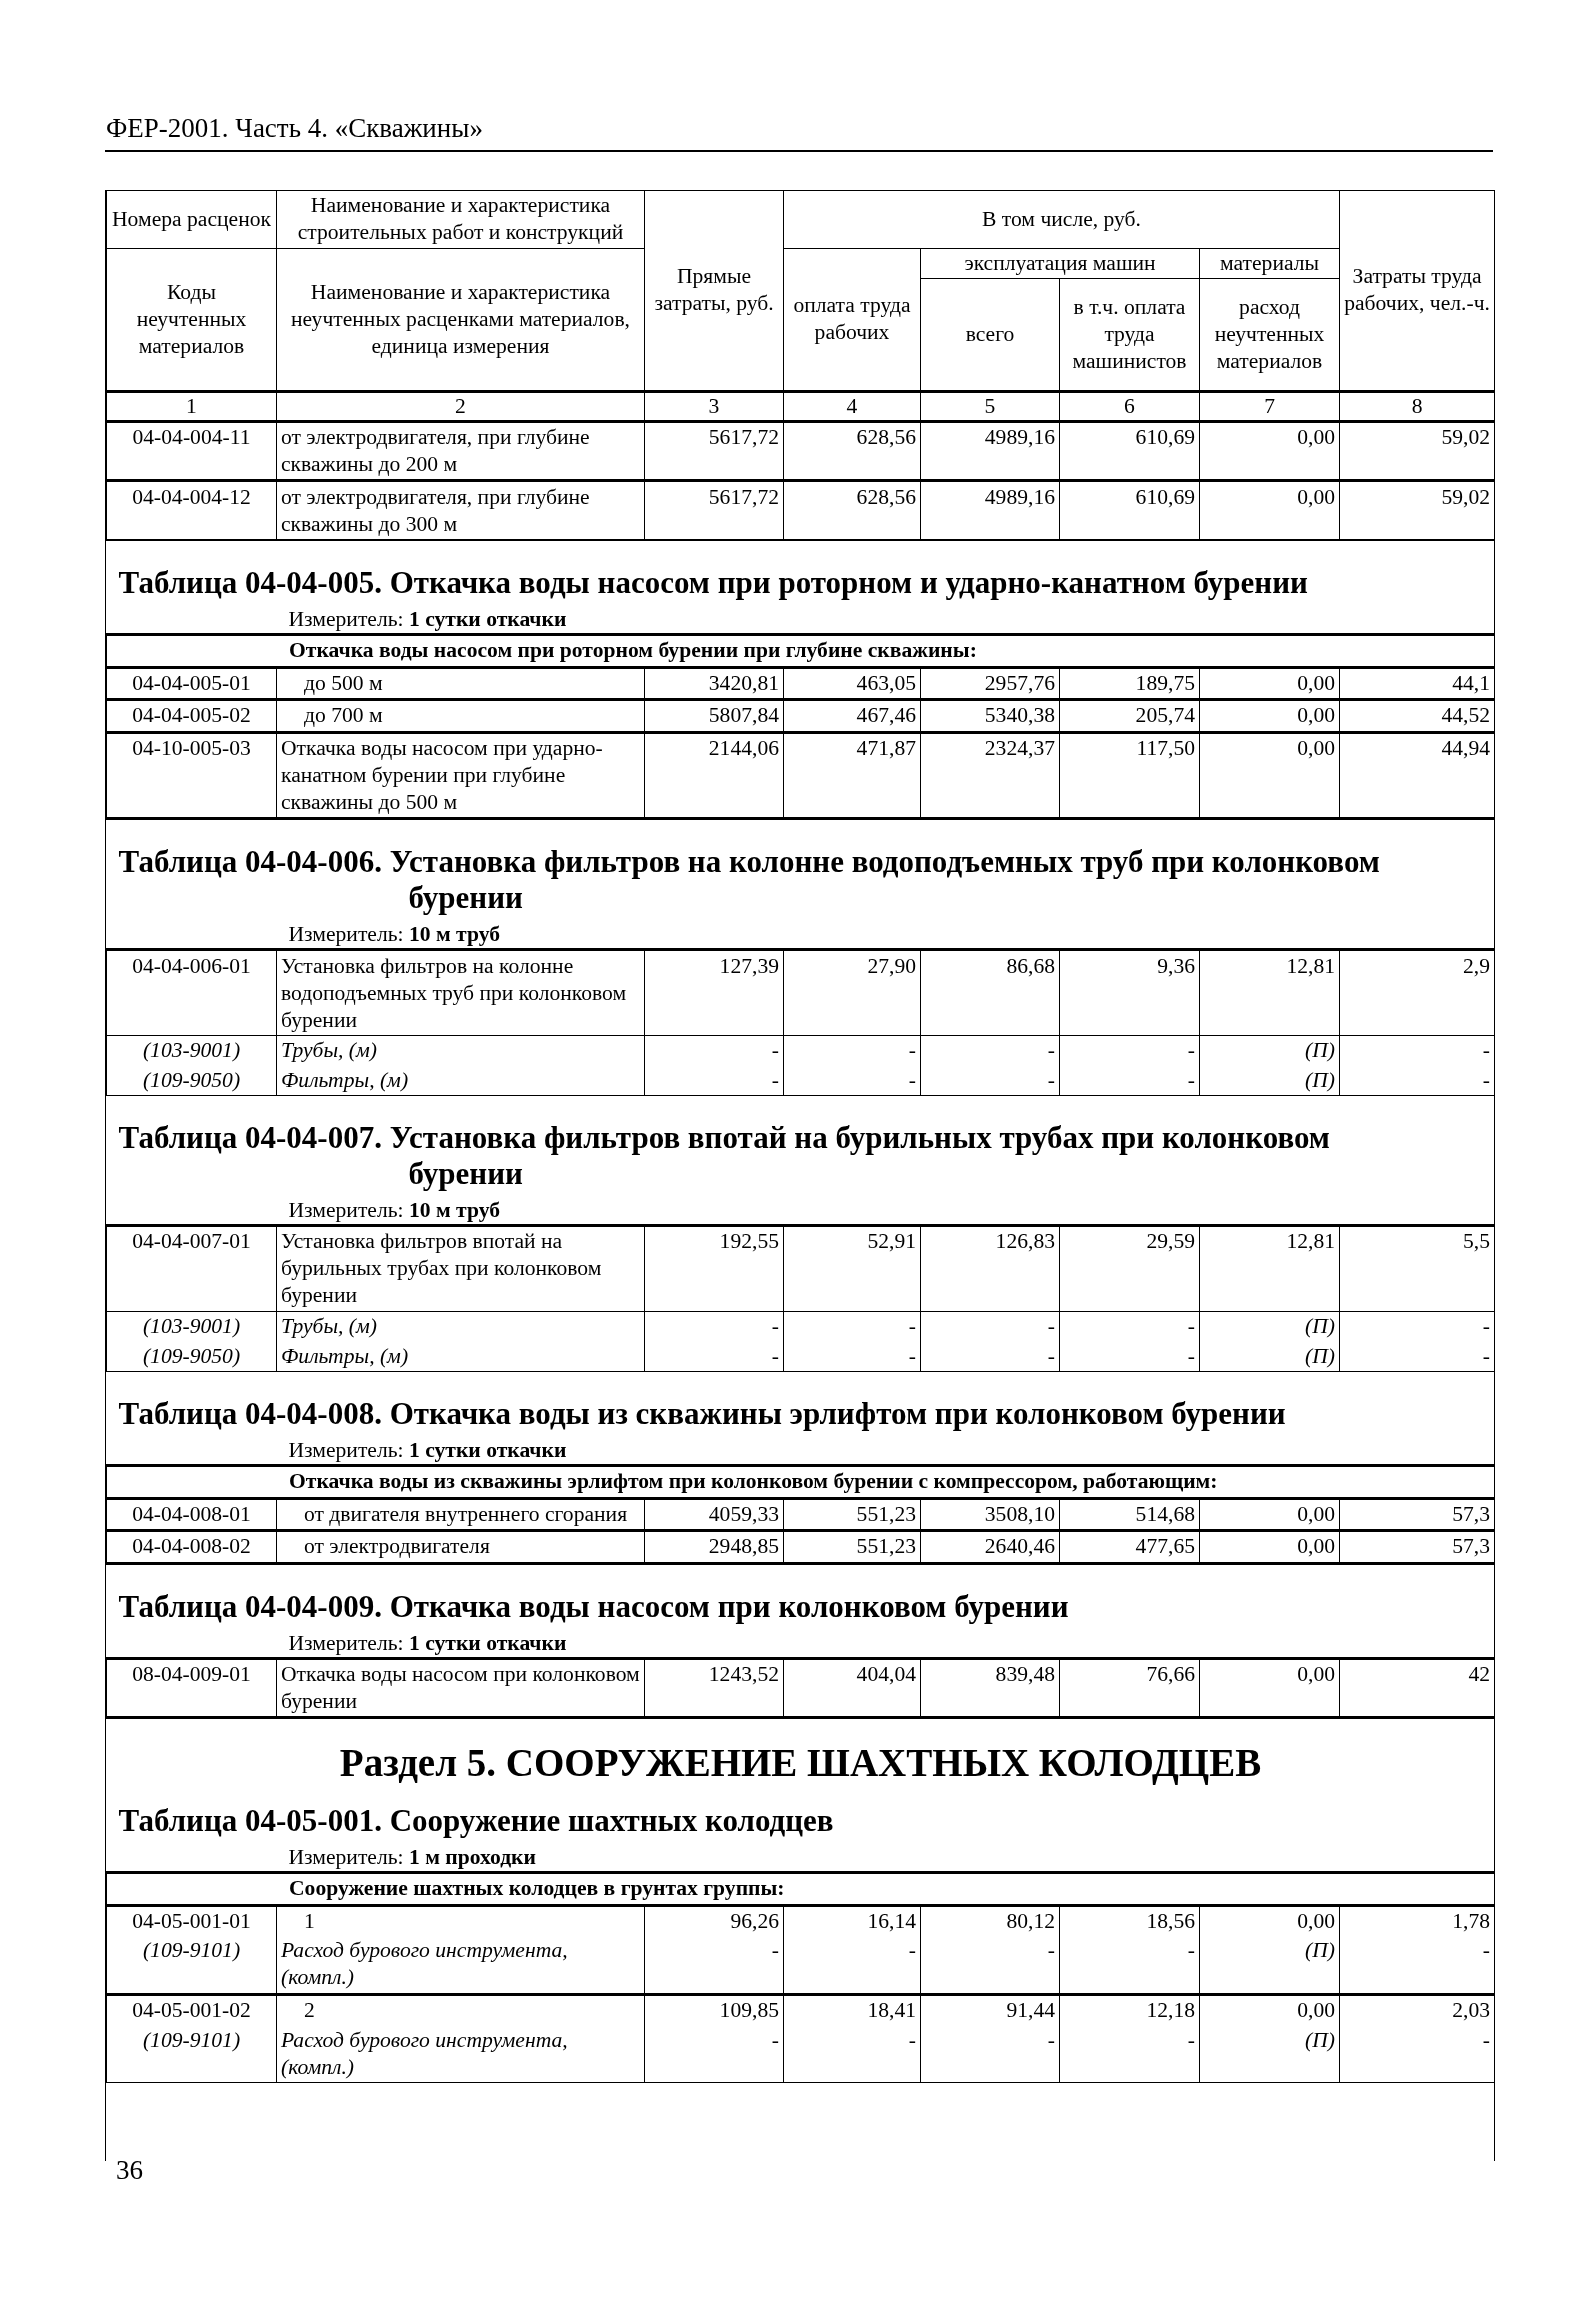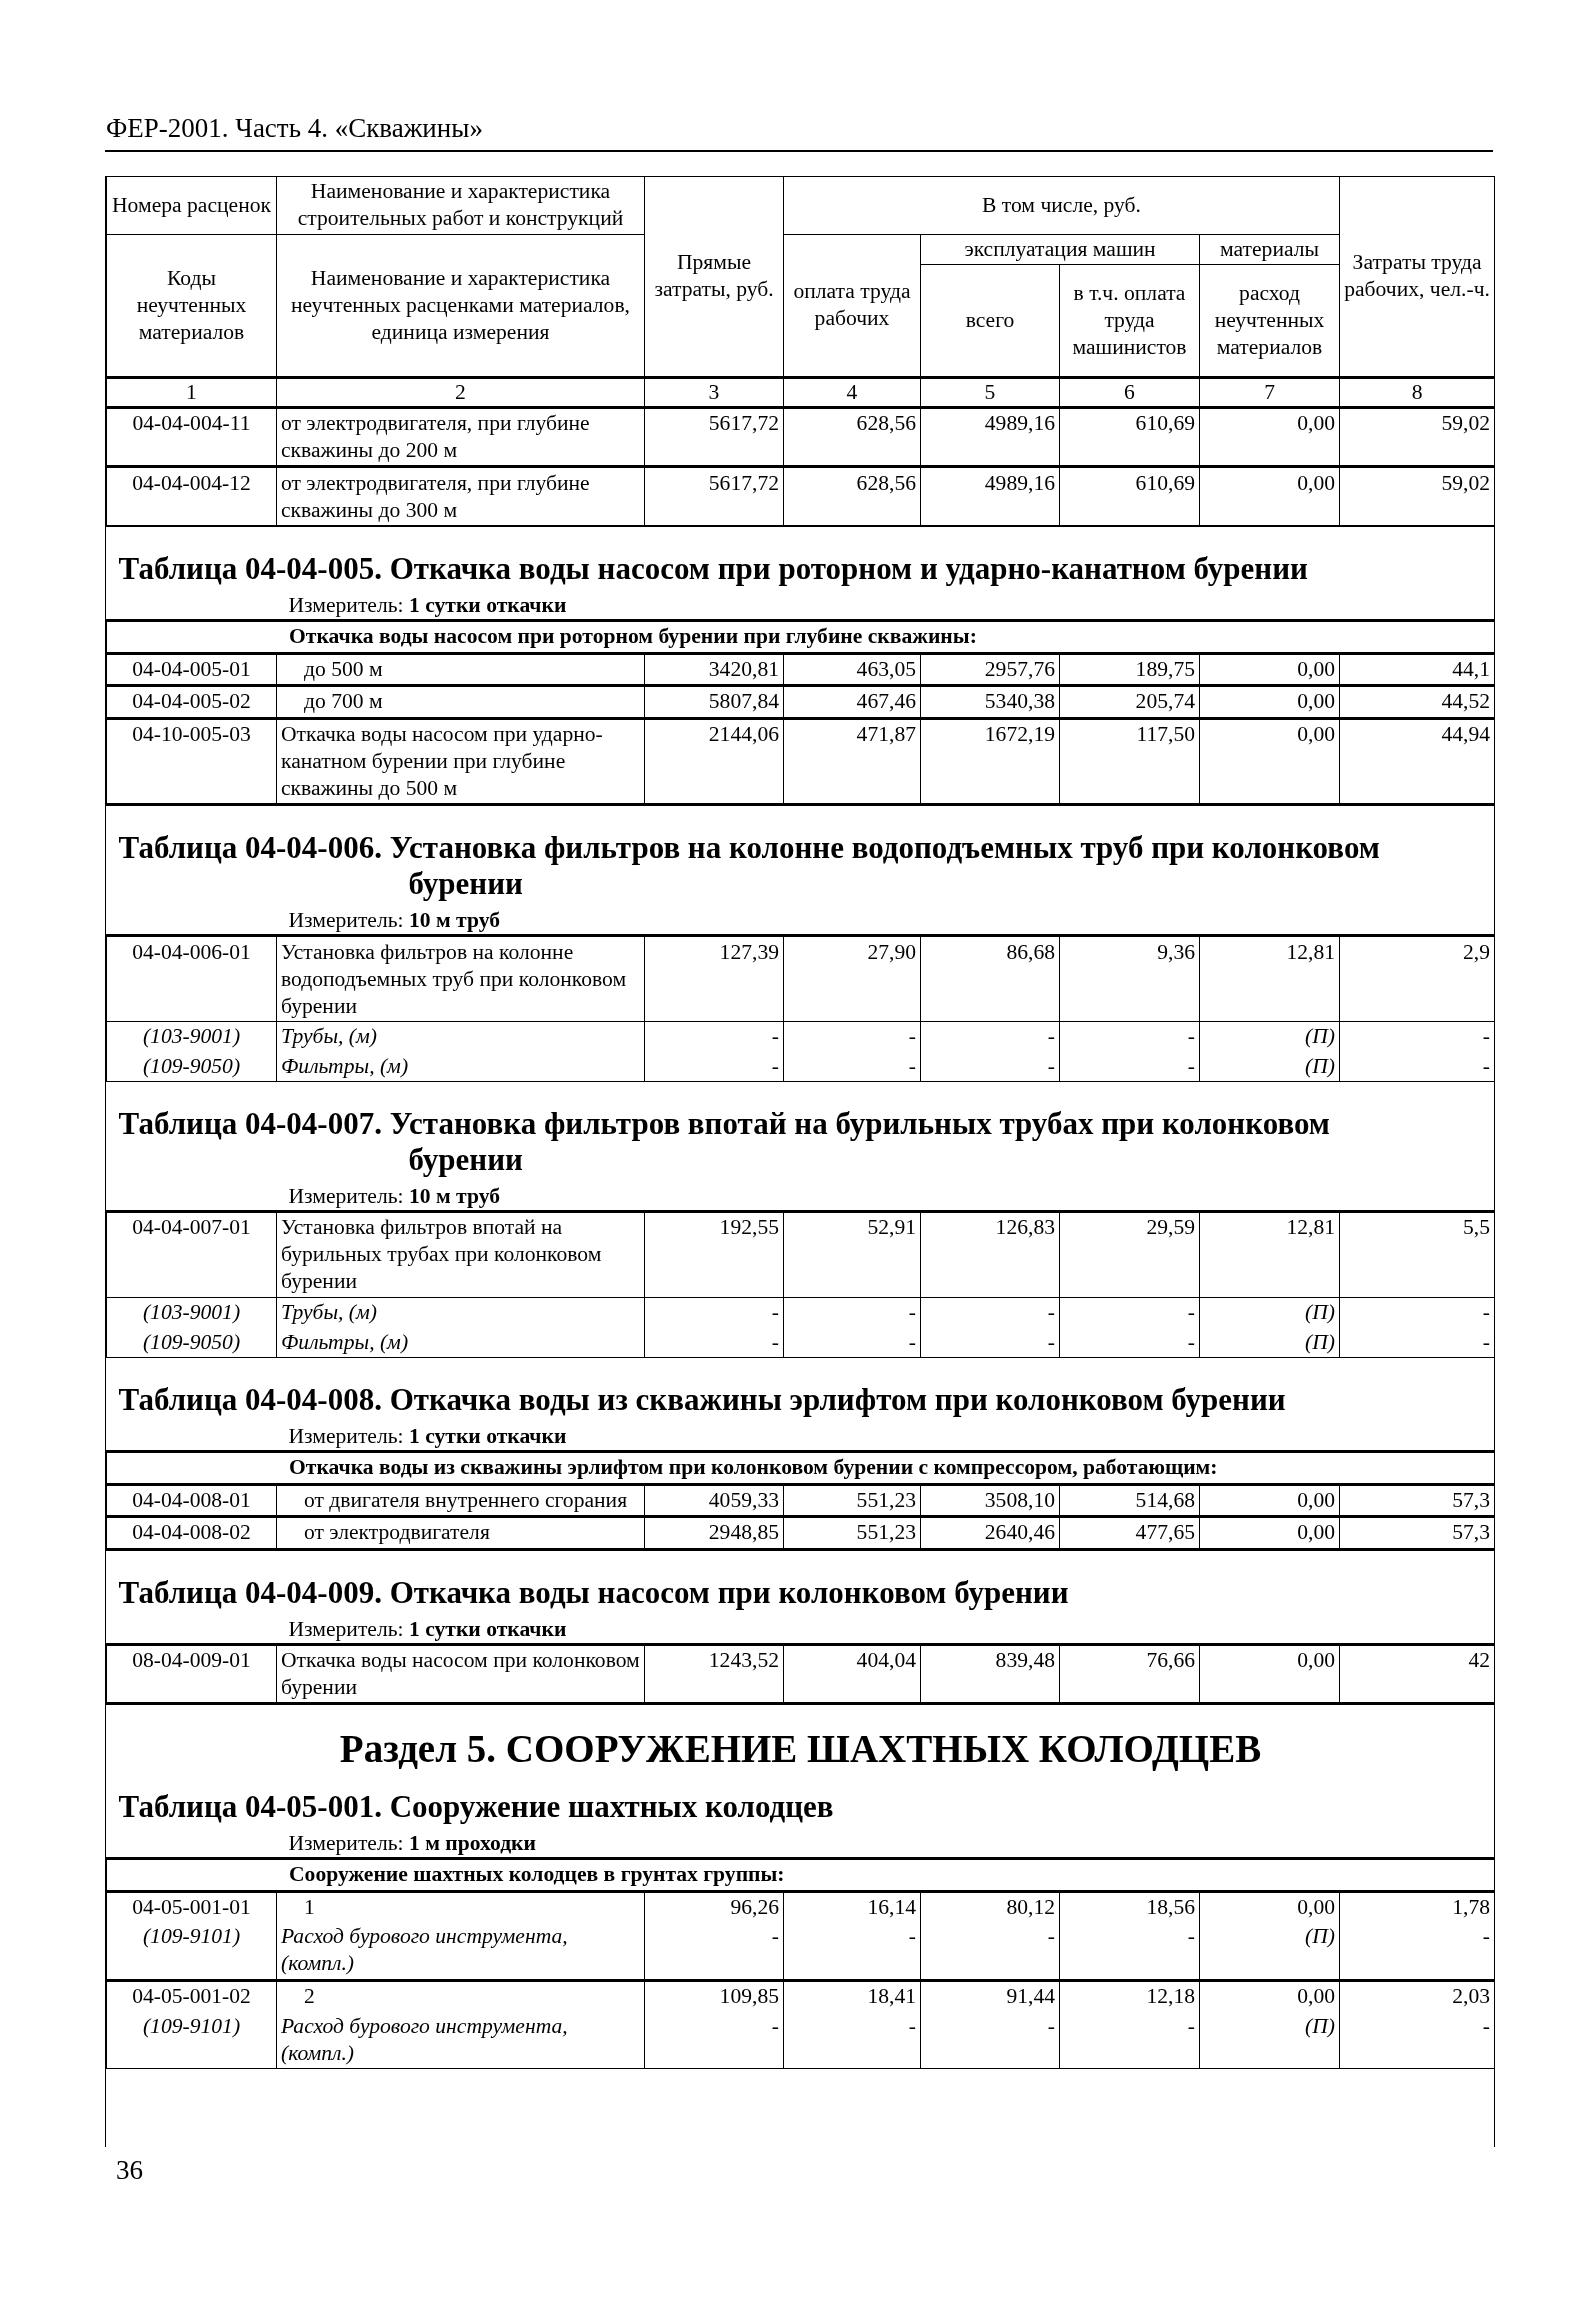--- a/index.html
+++ b/index.html
@@ -1,19 +1,19 @@
 <!DOCTYPE html>
 <html style="font-size:10.8px"><head>
 <meta charset="utf-8">
 <style>
   html, body { margin:0; padding:0; background:#ffffff; }
   body { width:1592px; height:2307px; position:relative; font-family:"Liberation Serif", serif; color:#000; }
   .page-header { position:absolute; left:106px; top:113px; font-size:27px; }
   .header-rule { position:absolute; left:105px; top:150px; width:1388px; border-top:2px solid #000; }
-  .frame { position:absolute; left:105px; top:176px; width:1388px; border-left:1.3px solid #000; border-right:1.3px solid #000; height:1971px; }
+  .frame { position:absolute; left:105px; top:190px; width:1388px; border-left:1.3px solid #000; border-right:1.3px solid #000; height:1971px; }
   table { border-collapse:collapse; width:1388px; table-layout:fixed; }
   td, th { border:1.3px solid #000; font-size:21.6px; line-height:27px; vertical-align:top; padding:1.3px 4px; font-weight:normal; }
   th { text-align:center; vertical-align:middle; }
   .thick-top td { border-top:3.4px solid #000; }
   .code { text-align:center; }
   .num { text-align:right; }
   .ind { padding-left:27px; }
   .it { font-style:italic;margin-top:19px; }
   .colnum td { text-align:center; padding:0; }
   .tbl-title { font-weight:bold; font-size:31px; line-height:36px; padding:24px 0 4px 12px; }
@@ -122,21 +122,21 @@
     <td class="num">5340,38</td>
     <td class="num">205,74</td>
     <td class="num">0,00</td>
     <td class="num">44,52</td>
   </tr>
   <tr class="thick-top">
     <td class="code">04-10-005-03</td>
     <td>Откачка воды насосом при ударно-канатном бурении при глубине скважины до 500 м</td>
     <td class="num">2144,06</td>
     <td class="num">471,87</td>
-    <td class="num">1672,19</td>
+    <td class="num">2324,37</td>
     <td class="num">117,50</td>
     <td class="num">0,00</td>
     <td class="num">44,94</td>
   </tr>
 
   <tr>
           <td colspan="8" style="border-left:none;border-right:none;border-bottom:none;border-top:3.4px solid #000;padding:0">
     <div class="tbl-title"><span>Таблица 04-04-006. Установка фильтров на колонне водоподъемных труб при колонковом</span><span class="cont">бурении</span></div>
     <div class="unit"><span>Измеритель:</span> <b>10 м труб</b></div>
   </td>

